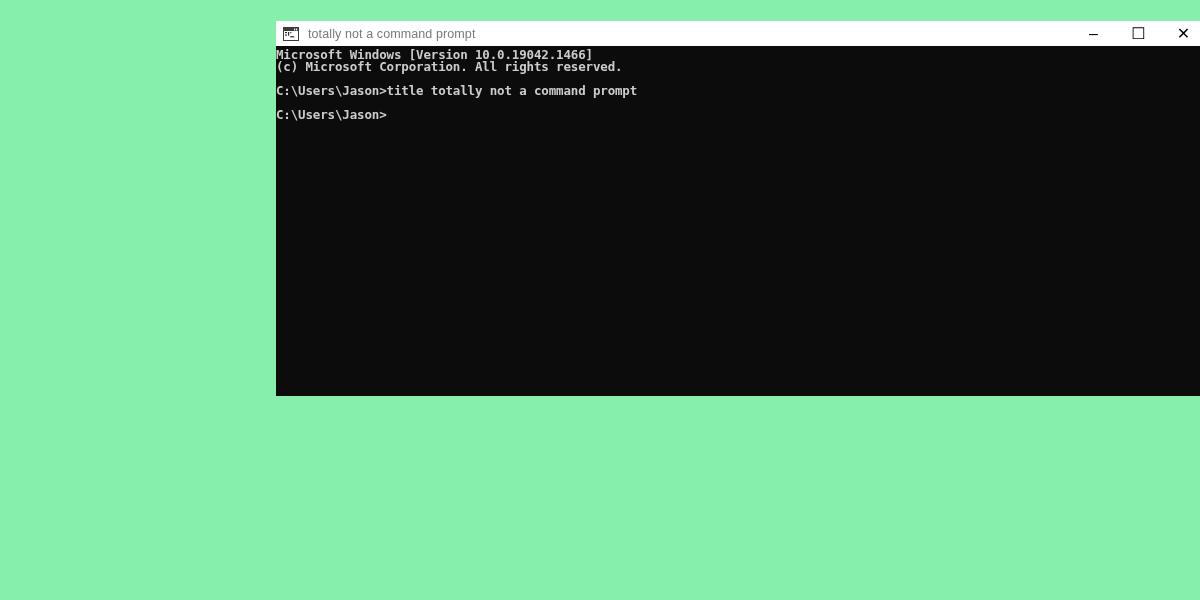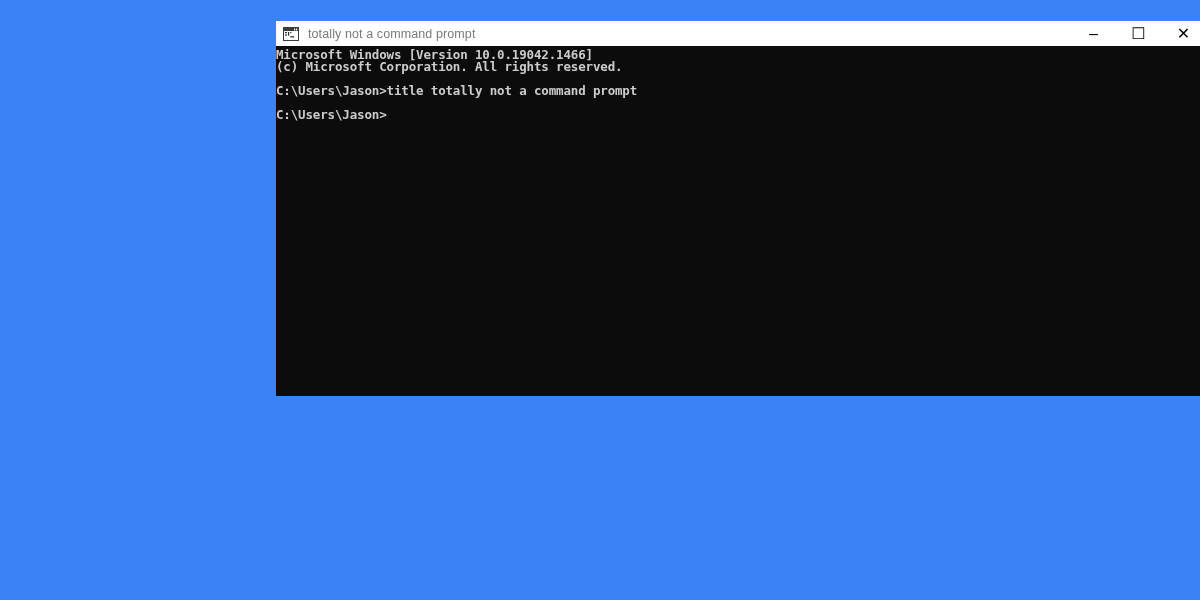--- a/index.html
+++ b/index.html
@@ -10,21 +10,21 @@
     width: 1200px;
     height: 600px;
     overflow: hidden;
     font-family: "Liberation Sans", sans-serif;
   }
 
   #desktop {
     position: relative;
     width: 1200px;
     height: 600px;
-    background: #3b82f6;
+    background: #86efac;
   }
 
   
   #console-window {
     position: absolute;
     left: 276px;
     top: 21px;
     width: 930px;   
     height: 375px;
     box-shadow: 0 0 0 0 rgba(0,0,0,0);

